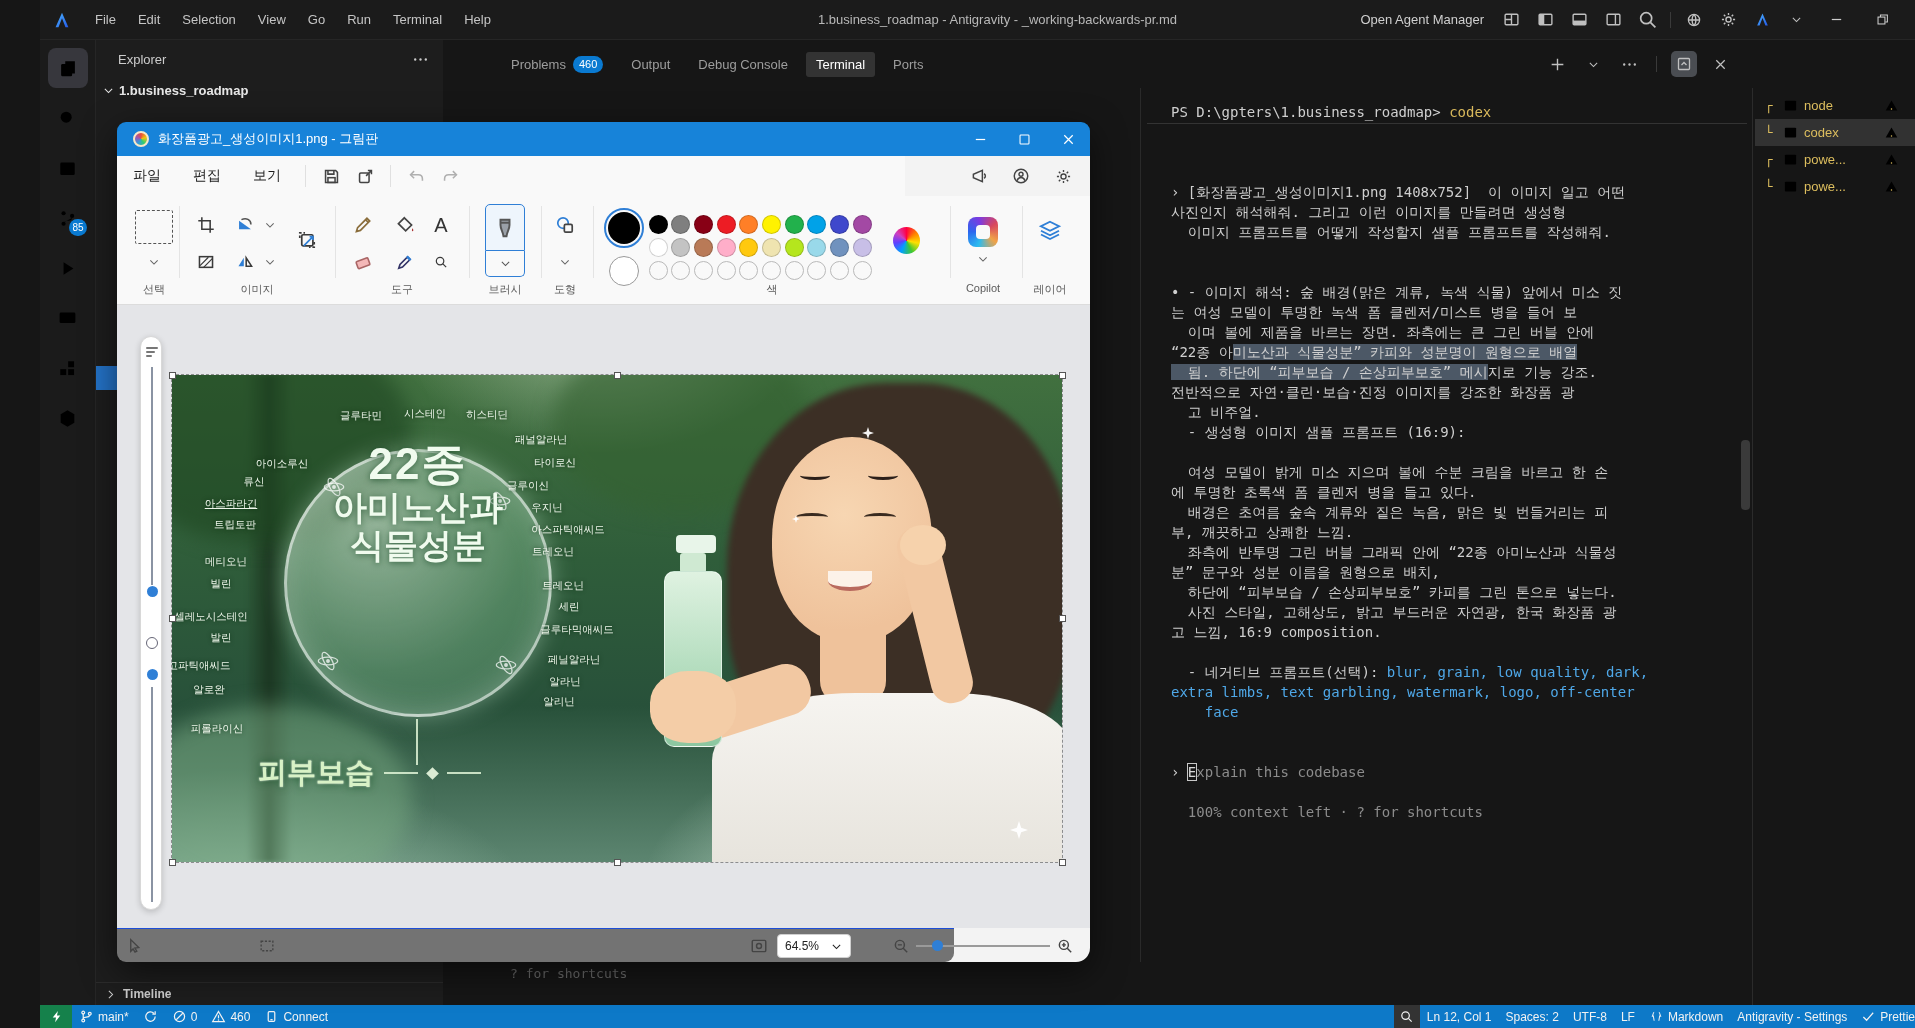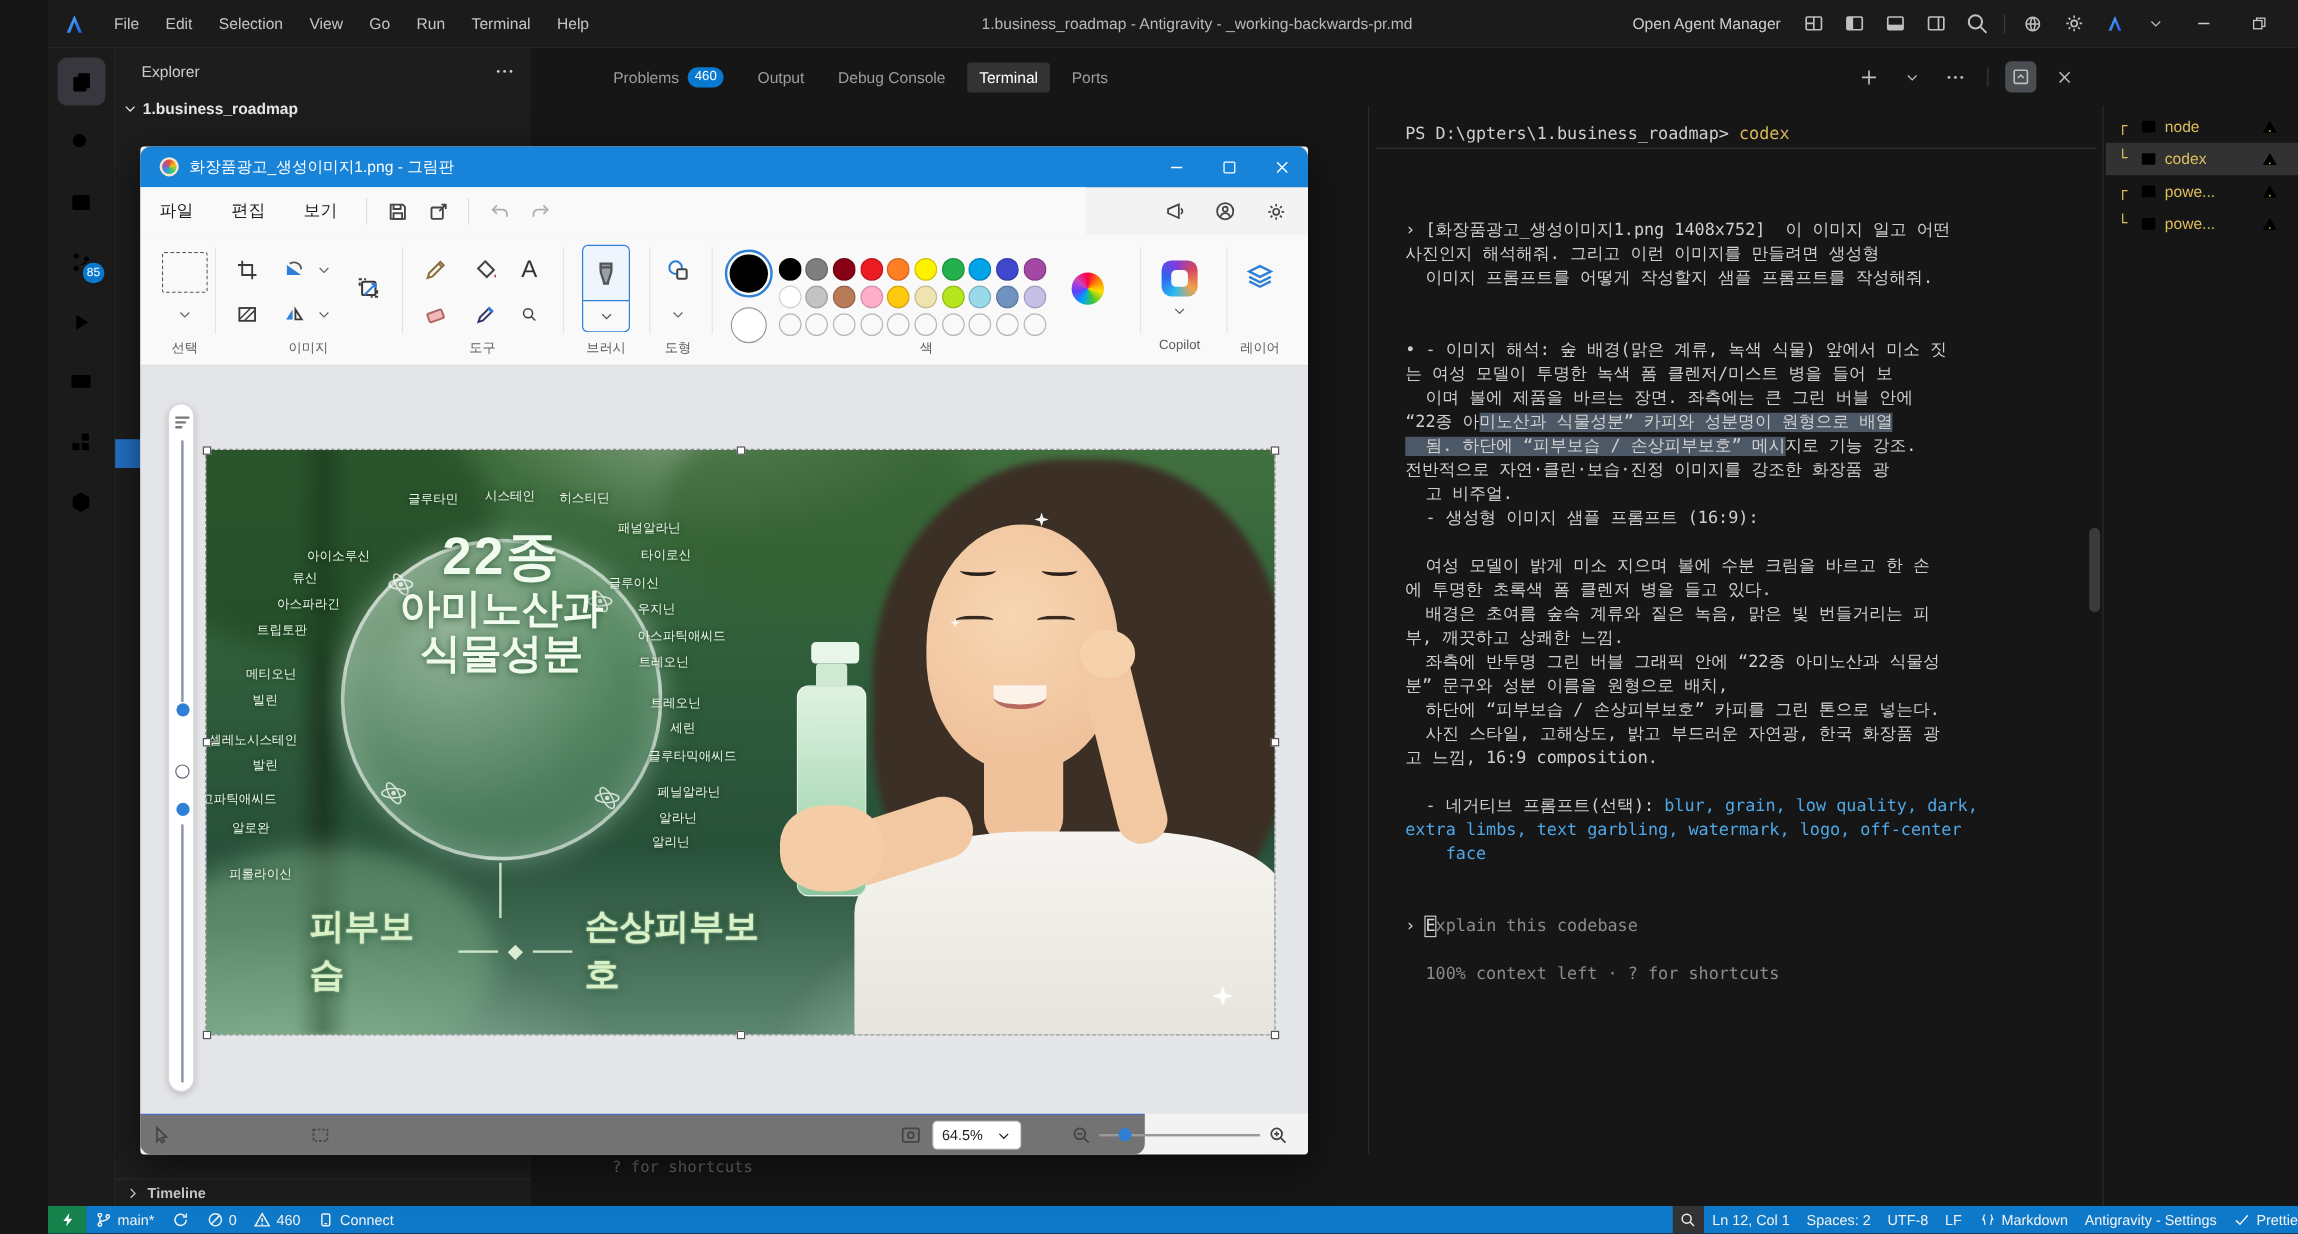--- a/index.html
+++ b/index.html
@@ -65,21 +65,21 @@
   .trow .twarn { margin-left:auto; margin-right:56px; color:#ddbe5e; }
 
   
   #statusbar { left:0; top:1005px; width:1915px; height:23px; background:#0d79c8; display:flex; align-items:center; color:#f2f2f2; font-size:12px; }
   #sb-remote { width:32px; height:23px; background:#15814b; display:flex; align-items:center; justify-content:center; color:#fff; }
   .st-item { display:flex; align-items:center; gap:4px; padding:0 7px; height:23px; white-space:nowrap; }
   #st-right { margin-left:auto; display:flex; align-items:center; }
   .st-darkbox { background:#333333; width:26px; justify-content:center; }
 
   
-  #paint { left:77px; top:122px; width:973px; height:840px; border-radius:3px; box-shadow:0 10px 34px rgba(0,0,0,.55); background:#f3f3f3; }
+  #paint { left:77px; top:122px; width:973px; height:840px; border-radius:14px; box-shadow:0 10px 34px rgba(0,0,0,.55); background:#f3f3f3; }
   #p-titlebar { position:absolute; left:0; top:0; width:973px; height:34px; background:#1783d9; border-radius:9px 9px 0 0; display:flex; align-items:center; color:#ffffff; font-size:13px; }
   #p-appicon { margin:0 9px 0 16px; width:16px; height:16px; border-radius:50%; background:conic-gradient(#e74c3c,#f1c40f,#2ecc71,#3498db,#9b59b6,#e74c3c); border:2px solid #f8e7c9; }
   #p-ctls { position:absolute; right:0; top:0; display:flex; }
   .p-ctl { width:44px; height:34px; display:flex; align-items:center; justify-content:center; color:#ffffff; }
   #p-menurow { position:absolute; left:0; top:34px; width:788px; height:40px; background:#f9f9f9; display:flex; align-items:center; color:#1b1b1b; }
   .p-menu { padding:0 16px; font-size:14px; }
   .p-mi { width:34px; height:30px; display:flex; align-items:center; justify-content:center; color:#444; border-radius:5px; }
   .p-mi.dis { color:#b0b0b0; }
   .p-sep-v { width:1px; height:22px; background:#e0e0e0; margin:0 8px; }
   #p-menuright { position:absolute; right:10px; top:34px; height:40px; display:flex; align-items:center; gap:8px; color:#444; }
@@ -942,21 +942,21 @@
       </div>
       <div id="ing-layer">
           <span class="ing" style="left: 189px; top: 41px;">글루타민</span>
           <span class="ing" style="left: 253px; top: 39px;">시스테인</span>
           <span class="ing" style="left: 315px; top: 40px;">히스티딘</span>
           <span class="ing" style="left: 369px; top: 65px;">패널알라닌</span>
           <span class="ing" style="left: 383px; top: 88px;">타이로신</span>
           <span class="ing" style="left: 110px; top: 89px;">아이소루신</span>
           <span class="ing" style="left: 82px; top: 107px;">류신</span>
           <span class="ing" style="left: 356px; top: 111px;">글루이신</span>
-          <span class="ing" style="left: 85px; top: 129px;">아스파라긴</span>
+          <span class="ing" style="left: 59px; top: 129px; text-decoration: underline;">아스파라긴</span>
           <span class="ing" style="left: 375px; top: 133px;">우지닌</span>
           <span class="ing" style="left: 63px; top: 150px;">트립토판</span>
           <span class="ing" style="left: 396px; top: 155px;">아스파틱애씨드</span>
           <span class="ing" style="left: 54px; top: 187px;">메티오닌</span>
           <span class="ing" style="left: 381px; top: 177px;">트레오닌</span>
           <span class="ing" style="left: 49px; top: 209px;">빌린</span>
           <span class="ing" style="left: 391px; top: 211px;">트레오닌</span>
           <span class="ing" style="left: 397px; top: 232px;">세린</span>
           <span class="ing" style="left: 39px; top: 242px;">셀레노시스테인</span>
           <span class="ing" style="left: 405px; top: 255px;">글루타믹애씨드</span>
@@ -967,21 +967,20 @@
           <span class="ing" style="left: 37px; top: 315px;">알로완</span>
           <span class="ing" style="left: 387px; top: 327px;">알리닌</span>
           <span class="ing" style="left: 45px; top: 354px;">피롤라이신</span>
         </div>
       <div id="stem"></div>
       <div id="ad-bottom">
         <span>피부보습</span>
         <span class="conn-line"></span>
         <span class="conn-diamond"></span>
         <span class="conn-line"></span>
-        <span>손상피부보호</span>
       </div>
       <div class="spark" style="left:690px;top:52px;width:12px;height:12px"></div>
       <div class="spark" style="left:838px;top:446px;width:18px;height:18px"></div>
       <div class="spark" style="left:620px;top:140px;width:8px;height:8px"></div>
     </div>
 
     <div class="handle" style="left:52px;top:67px"></div>
     <div class="handle" style="left:497px;top:67px"></div>
     <div class="handle" style="left:942px;top:67px"></div>
     <div class="handle" style="left:52px;top:310px"></div>

